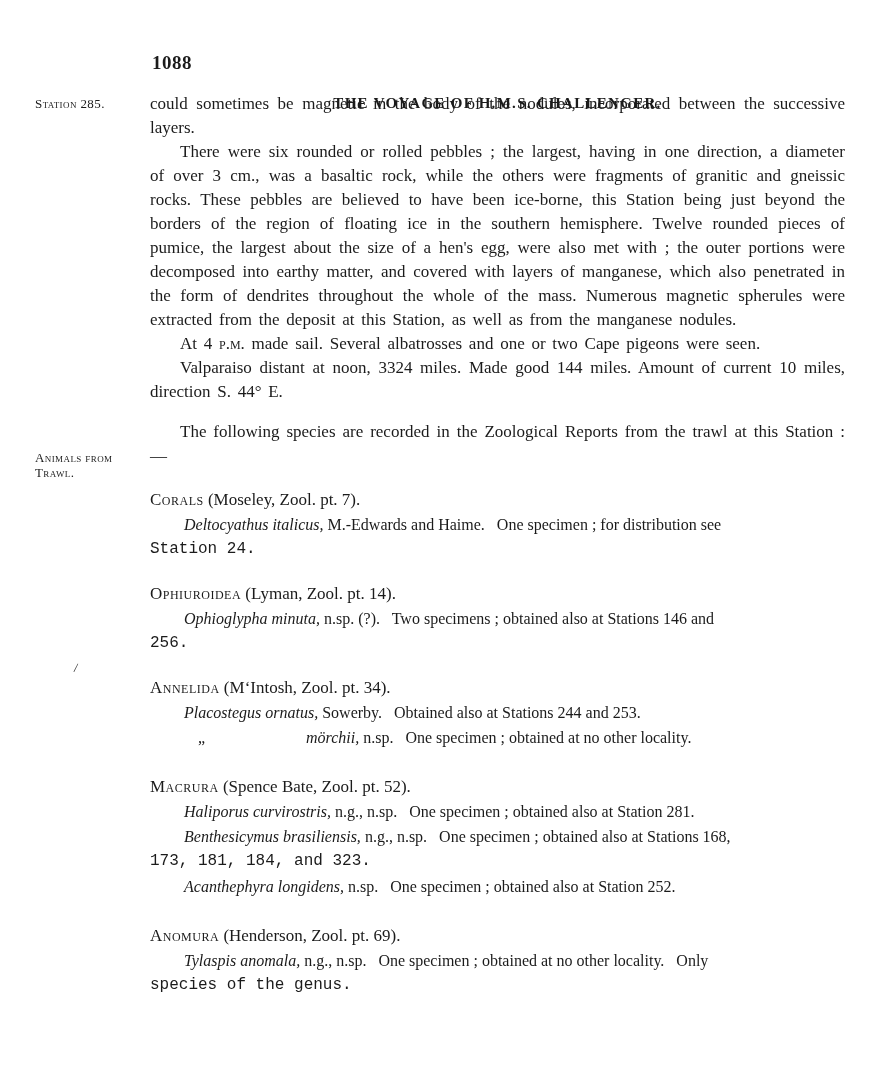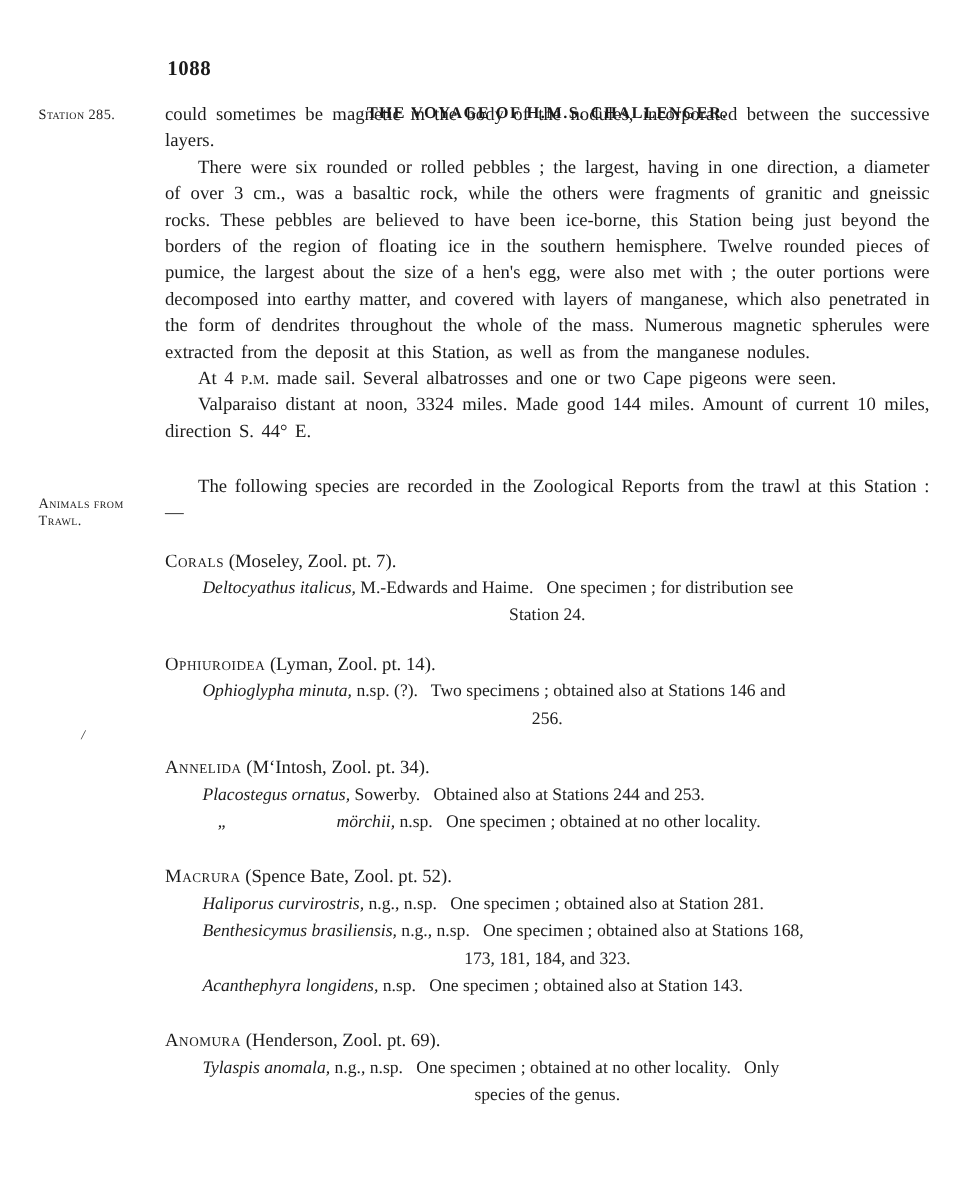--- a/index.html
+++ b/index.html
@@ -73,21 +73,21 @@
     width: 695px;
   }
   .para {
     font-size: 17px;
     line-height: 24px;
     text-align: justify;
     word-spacing: 2.5px;
     margin: 0;
   }
   .para.indent { text-indent: 30px; }
-  .para.space-before { margin-top: 26px; }
+  .para.space-before { margin-top: 16px; }
   .smallcaps { font-variant: small-caps; }
   
   .section { margin-top: 20px; }
   .section.big-gap { margin-top: 25px; }
   .section-header {
     font-size: 17px;
     line-height: 24px;
   }
   .section-header .group-name {
     font-variant: small-caps;
@@ -104,21 +104,21 @@
   .entry-line .ditto {
     display: inline-block;
     width: 122px;
     padding-left: 14px;
     box-sizing: border-box;
     font-style: normal;
   }
   .entry-cont {
     font-size: 16px;
     line-height: 25px;
-    text-align: center;
+    font-family: Liberation Mono, monospace;
   }
 </style>
 </head>
 <body>
 
 <div class="page">
 
   <div class="page-header">
     <span class="page-number">1088</span>
     <span class="running-title">THE VOYAGE OF H.M.S. CHALLENGER.</span>
@@ -159,21 +159,21 @@
       <div class="section-header"><span class="group-name">Annelida</span><span> (M‘Intosh, Zool. pt. 34).</span></div>
       <div class="entry-line"><span class="species-name">Placostegus ornatus,</span><span> Sowerby.   Obtained also at Stations 244 and 253.</span></div>
       <div class="entry-line"><span class="ditto">„</span><span class="species-name">mörchii,</span><span> n.sp.   One specimen ; obtained at no other locality.</span></div>
     </div>
 
     <div class="section big-gap">
       <div class="section-header"><span class="group-name">Macrura</span><span> (Spence Bate, Zool. pt. 52).</span></div>
       <div class="entry-line"><span class="species-name">Haliporus curvirostris,</span><span> n.g., n.sp.   One specimen ; obtained also at Station 281.</span></div>
       <div class="entry-line"><span class="species-name">Benthesicymus brasiliensis,</span><span> n.g., n.sp.   One specimen ; obtained also at Stations 168,</span></div>
       <div class="entry-cont">173, 181, 184, and 323.</div>
-      <div class="entry-line"><span class="species-name">Acanthephyra longidens,</span><span> n.sp.   One specimen ; obtained also at Station 143.</span></div>
+      <div class="entry-line"><span class="species-name">Acanthephyra longidens,</span><span> n.sp.   One specimen ; obtained also at Station 252.</span></div>
     </div>
 
     <div class="section big-gap">
       <div class="section-header"><span class="group-name">Anomura</span><span> (Henderson, Zool. pt. 69).</span></div>
       <div class="entry-line"><span class="species-name">Tylaspis anomala,</span><span> n.g., n.sp.   One specimen ; obtained at no other locality.   Only</span></div>
       <div class="entry-cont">species of the genus.</div>
     </div>
 
   </div>
 </div>

